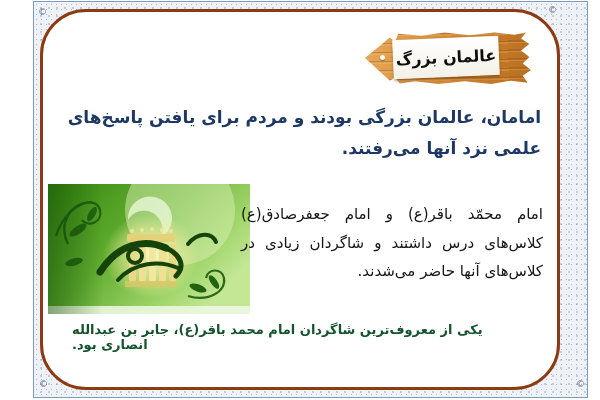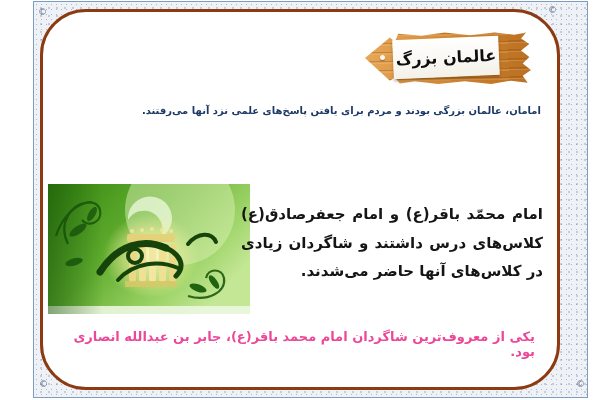--- a/index.html
+++ b/index.html
@@ -65,34 +65,34 @@
   }
   .sign-label {
     font-size:16px; font-weight:bold; color:#0E0E0E; direction:rtl;
     white-space:nowrap;
   }
 
   
   .intro-text {
     position:absolute; top:90px; right:16px; left:20px;
     direction:rtl; text-align:right;
-    font-size:10px; font-weight:bold; color:#1E3866; line-height:1.8;
+    font-size:17px; font-weight:bold; color:#1E3866; line-height:1.8;
     margin:0;
   }
   .body-text {
     position:absolute; top:188px; right:14px; width:302px;
     direction:rtl; text-align:justify; text-align-last:right;
-    font-size:15px; font-weight:bold; color:#151515; line-height:1.9;
+    font-size:15px; font-weight:normal; color:#151515; line-height:1.9;
     margin:0;
   }
   .footer-note {
     position:absolute; bottom:28px; left:22px; right:22px;
-    direction:rtl; text-align:right;
-    font-size:13px; font-weight:bold; color:#ec4899;
-    margin:0;
+    direction:rtl; text-align:left;
+    font-size:13px; font-weight:bold; color:#14532d;
+    margin:7px;
   }
 
   
   .artwork {
     position:absolute; left:5px; top:172px; width:202px; height:130px;
     overflow:hidden;
   }
 
   
   .watermark { position:absolute; left:428px; top:336px; z-index:50; pointer-events:none; }

